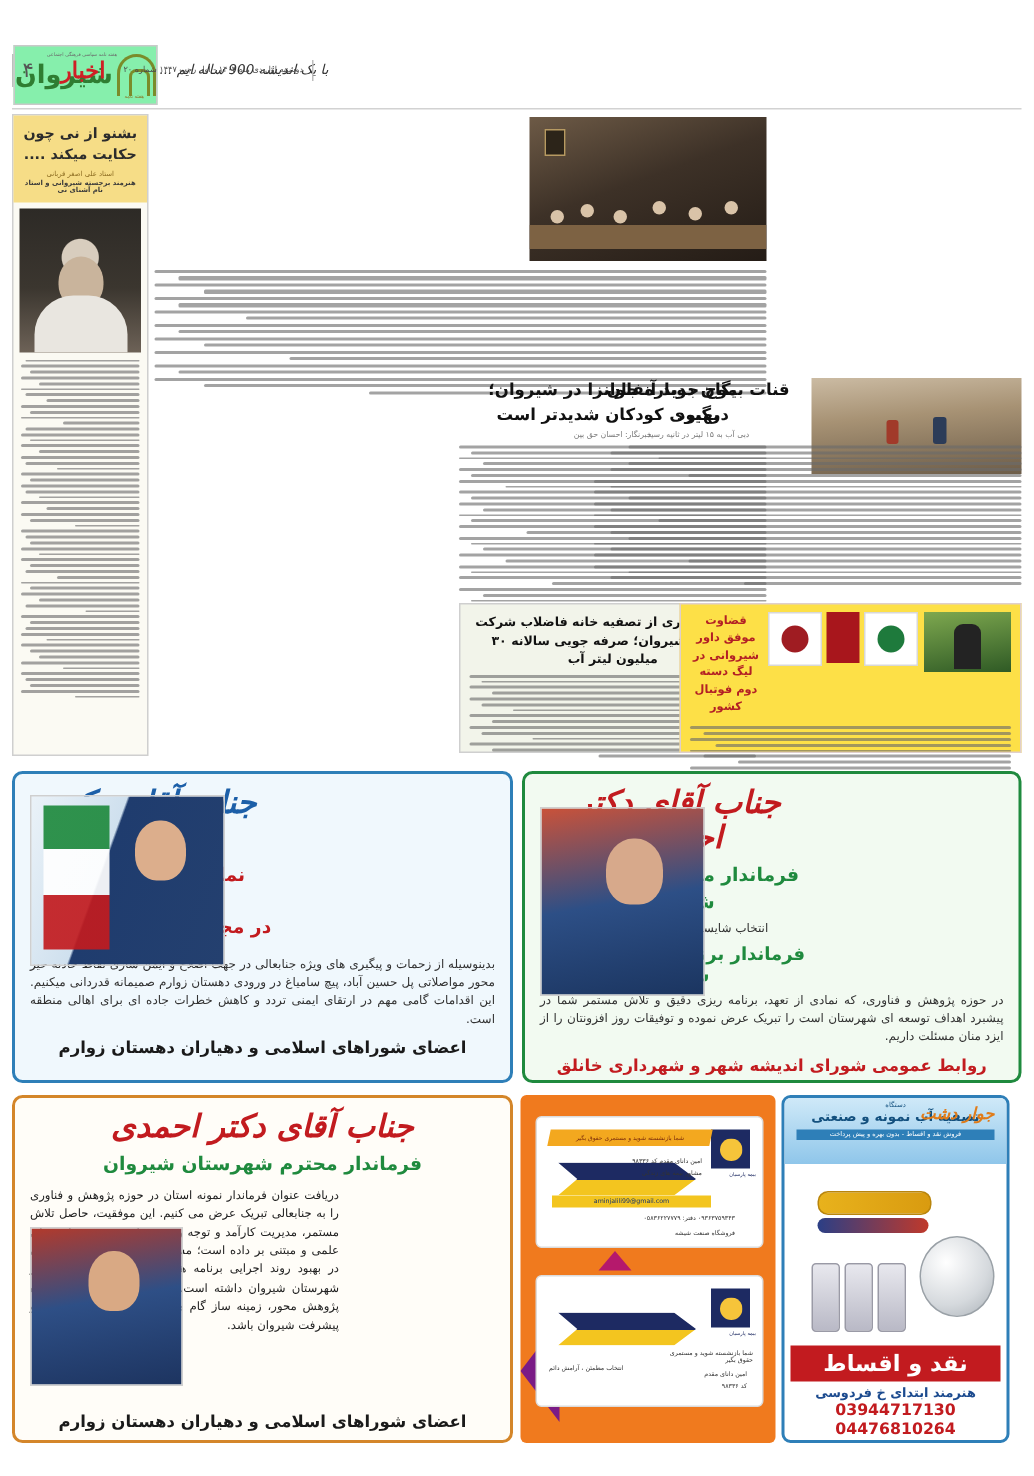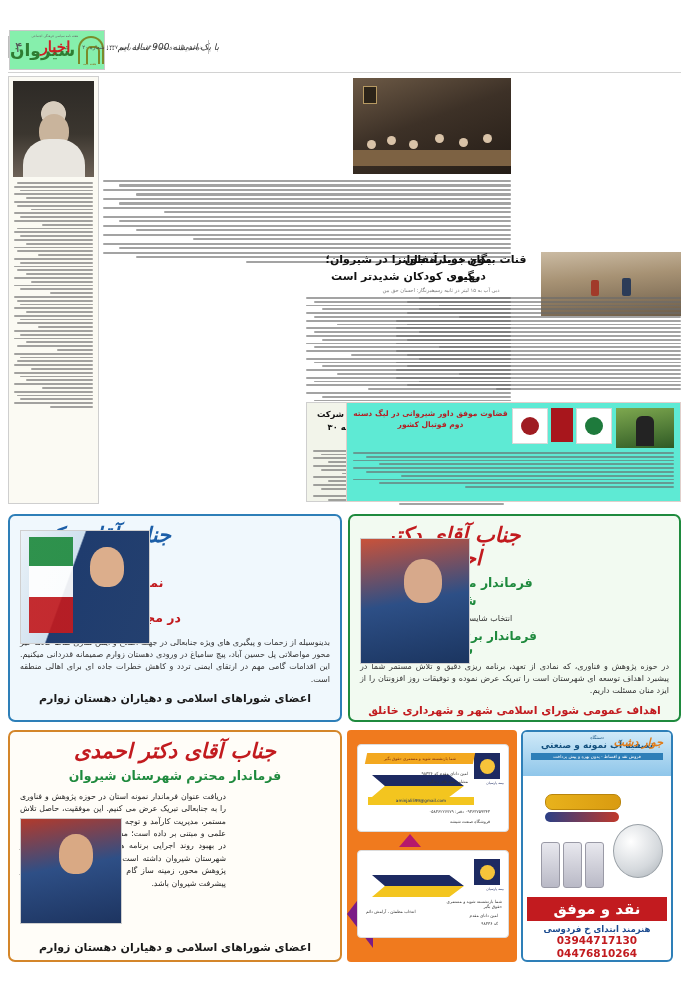--- a/index.html
+++ b/index.html
@@ -85,21 +85,21 @@
   .st-right-photo{width:140px;height:64px;float:right;margin:0 0 3px 6px;
      background:linear-gradient(175deg,#cbbba3 0%,#a79274 40%,#6d5d49 100%);position:relative;overflow:hidden;}
   .st-right-photo:after{content:"";position:absolute;left:36%;top:44%;width:8px;height:16px;background:#a13a2a;border-radius:2px;}
   .st-right-photo:before{content:"";position:absolute;left:58%;top:40%;width:9px;height:18px;background:#2c3c58;border-radius:2px;}
 
   
   .row3{position:absolute;right:0;top:326px;width:673px;height:102px;}
   .boxstory{position:absolute;top:0;border:1px solid #cfcfcf;background:#f2f4ea;
      box-sizing:border-box;padding:5px 6px;}
   .bx-left{right:170px;width:205px;height:100px;}
-  .bx-right{right:0;width:335px;height:100px;background:#5eead4;border-color:#e0cfcb;}
+  .bx-right{right:0;width:228px;height:100px;background:#fde047;border-color:#e0cfcb;}
   .boxstory h4{font-size:8.4px;font-weight:bold;color:#111;text-align:center;
      line-height:1.5;margin:0 0 4px;}
   .bx-right h4{color:#b32025;font-size:7.6px;}
   .logos{display:flex;gap:3px;justify-content:flex-start;margin-bottom:3px;}
   .crest{width:34px;height:34px;background:#ffffff;border:1px solid #d8d8d8;
      position:relative;display:flex;align-items:center;justify-content:center;}
   .crest.green:after{content:"";width:18px;height:18px;border-radius:50%;background:#1e7a3c;}
   .crest.red:after{content:"";width:18px;height:18px;border-radius:50%;background:#9f1c22;}
   .crest-mid{width:22px;height:34px;background:#a8161c;}
   .ref-photo{width:58px;height:40px;background:linear-gradient(170deg,#7ea84f,#2f5a25);position:relative;overflow:hidden;}
@@ -212,20 +212,26 @@
       <span class="issue-line">دوشنبه اول دی ماه ۱۴۰۴ - اول رجب ۱۴۴۷   شماره ۲۰</span>
       <span class="section-name">اخبار</span>
       <span class="pagenum">۴</span>
     </div>
   </div>
   <div class="rule"></div>
 
   <div class="topgrid">
 
     <div class="col-feature">
+      <div class="feat-head">
+        <div class="feat-title">بشنو از نی
+چون حکایت میکند ....</div>
+        <div class="feat-by">استاد علی اصغر قربانی</div>
+        <div class="feat-role">هنرمند برجسته شیروانی و استاد نام آشنای نی</div>
+      </div>
       <div class="feat-photo"></div>
       <div class="feat-body">
         <div class="tx sm" aria-hidden="true">
           <i class="s96"></i>
             <i class="s100"></i>
             <i class="s92"></i>
             <i class="s100"></i>
             <i class="s85"></i>
           <i class="s100"></i>
             <i class="s96"></i>
@@ -452,21 +458,21 @@
     <div class="ad ad-congrat-left">
       <div class="ad-inner">
         <div class="ad-photo p-left"></div>
         <div style="margin-right:124px">
           <div class="honor">جناب آقای دکتر احمدی</div>
           <div class="role">فرماندار محترم شهرستان شیروان</div>
           <div class="small-line">انتخاب شایسته جنابعالی را به عنوان</div>
           <div class="hl-green">فرماندار برتر استان خراسان شمالی</div>
         </div>
         <div class="small-line" style="text-align:justify;margin-top:4px">در حوزه پژوهش و فناوری، که نمادی از تعهد، برنامه ریزی دقیق و تلاش مستمر شما در پیشبرد اهداف توسعه ای شهرستان است را تبریک عرض نموده و توفیقات روز افزونتان را از ایزد منان مسئلت داریم.</div>
-        <div class="signoff">اهداف عمومی شورای اسلامی شهر و شهرداری خانلق</div>
+        <div class="signoff">روابط عمومی شورای اندیشه شهر و شهرداری خانلق</div>
       </div>
     </div>
 
     <div class="ad ad-congrat-right">
       <div class="ad-inner">
         <div class="ad-photo p-right">
           <span class="flagstrip"></span>
         </div>
         <div style="margin-right:144px">
           <div class="honor blue">جناب آقای دکتر قدرتی</div>
@@ -489,21 +495,21 @@
         <div class="wh-t3">فروش نقد و اقساط - بدون بهره و پیش پرداخت</div>
       </div>
       <div class="water-img">
         <span class="wtank"></span>
         <span class="wmemb"></span>
         <span class="wmemb2"></span>
         <span class="wfilter" style="left:14px"></span>
         <span class="wfilter" style="left:36px"></span>
         <span class="wfilter" style="left:58px"></span>
       </div>
-      <div class="cash">نقد و موفق</div>
+      <div class="cash">نقد و اقساط</div>
       <div class="waddr">هنرمند ابتدای خ فردوسی</div>
       <div class="wphone">03944717130</div>
       <div class="wphone">04476810264</div>
     </div>
 
     <div class="ad-cards">
       <div class="bizcard bc-top">
         <div class="bc-logo"></div>
         <div class="bc-logo-t">بیمه پارسیان</div>
         <div class="bc-band">

